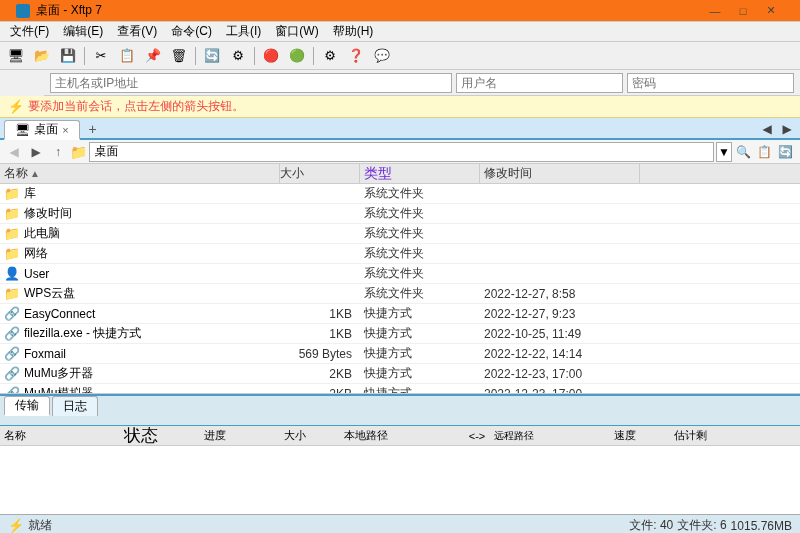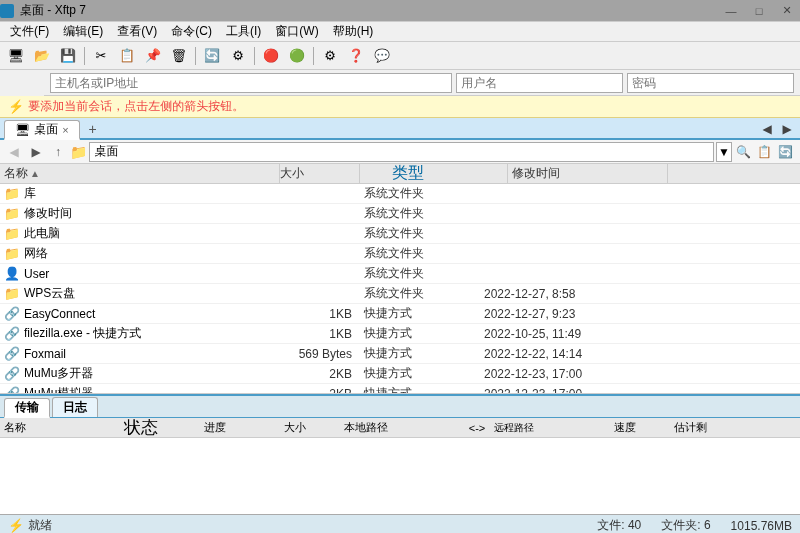--- a/index.html
+++ b/index.html
@@ -8,26 +8,26 @@
       font-size: 12px;
       background: #f0f0f0;
       width: 800px;
       height: 533px;
       overflow: hidden;
       color: #000;
     }
 
     
     .title-bar {
-      background: #a3a3a3;
+      background: #f97316;
       height: 22px;
       display: flex;
       align-items: center;
       justify-content: space-between;
-      padding: 0 0;
+      padding: 0 16px;
       border-bottom: 1px solid #ccc;
     }
     .title-bar-left {
       display: flex;
       align-items: center;
       gap: 6px;
     }
     .title-icon {
       width: 14px;
       height: 14px;
@@ -294,21 +294,21 @@
       background: #e8e8e8;
       border-bottom: 1px solid #ccc;
       height: 20px;
       align-items: center;
       position: sticky;
       top: 0;
       z-index: 1;
     }
     .col-name { width: 280px; padding-left: 4px; font-size: 12px; color: #333; }
     .col-size { width: 80px; text-align: right; padding-right: 8px; font-size: 12px; color: #333; }
-    .col-type { width: 120px; padding-left: 4px; font-size: 16px; color: #0369a1; margin-left: 28px; }
+    .col-type { width: 120px; padding-left: 4px; font-size: 14px; color: #6d28d9; }
     .col-date { width: 160px; padding-left: 4px; font-size: 12px; color: #333; }
 
     .col-header {
       display: flex;
       align-items: center;
       cursor: pointer;
       height: 100%;
       border-right: 1px solid #ccc;
       user-select: none;
     }
@@ -363,27 +363,26 @@
 
     
     .bottom-area {
       height: 120px;
       background: #f5f5f5;
       border-top: 2px solid #4a9cc8;
       display: flex;
       flex-direction: column;
     }
     .bottom-tabs {
-      height: 22px;
-      display: flex;
-      align-items: flex-end;
+      height: 30px;
+      display: flex;
+      align-items: flex-start;
       background: #d8e8f0;
       padding: 0 4px;
       border-bottom: 1px solid #4a9cc8;
-      font-weight: bold;
     }
     .bottom-tab {
       height: 20px;
       padding: 0 10px;
       border: 1px solid #aaa;
       border-bottom: none;
       background: #e8f4fc;
       font-size: 12px;
       display: flex;
       align-items: center;
@@ -419,21 +418,21 @@
       background: #d8e8f0;
       display: flex;
       align-items: center;
       padding: 0 8px;
       border-top: 1px solid #aaa;
       justify-content: space-between;
       font-size: 12px;
       color: #333;
     }
     .status-left { display: flex; align-items: center; gap: 4px; }
-    .status-right { display: flex; align-items: center; gap: 20px; }
+    .status-right { display: flex; align-items: center; gap: 4px; }
     .status-icon {
       font-size: 13px;
       color: #e07020;
     }
 
     
     ::-webkit-scrollbar { width: 12px; }
     ::-webkit-scrollbar-track { background: #f5f5f5; }
     ::-webkit-scrollbar-thumb { background: #c0c0c0; border: 1px solid #aaa; }
   </style>

